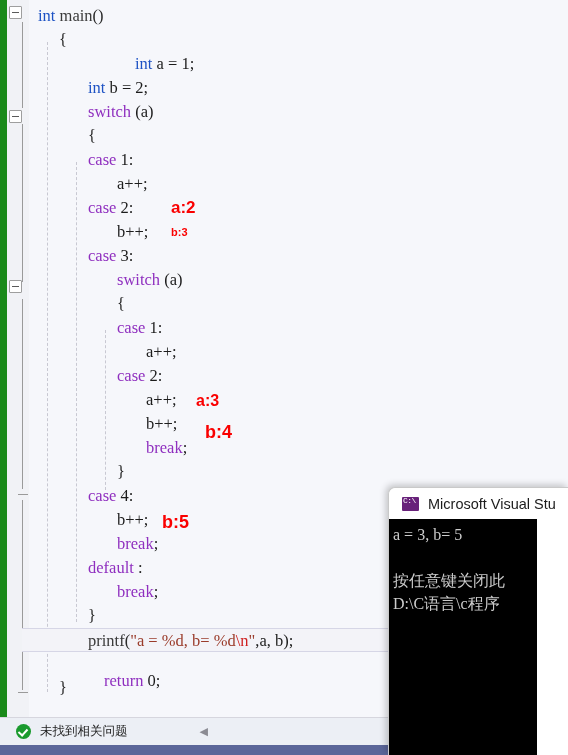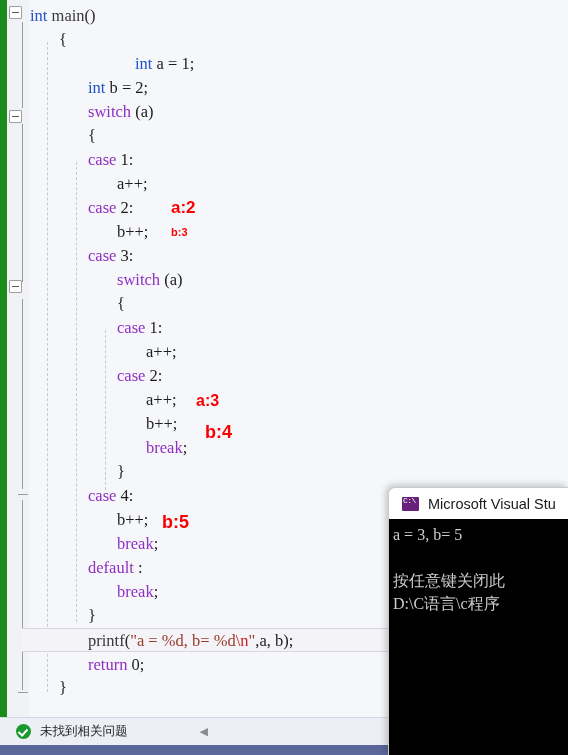--- a/index.html
+++ b/index.html
@@ -200,21 +200,21 @@
     margin-left: 9px;
     font-family: "Liberation Sans", sans-serif;
     font-size: 14.5px;
     color: #1b1b1b;
     white-space: nowrap;
     overflow: hidden;
   }
   #console-body {
     position: absolute;
     left: 0; top: 31px;
-    width: 180px; height: 237px;
+    width: 148px; height: 237px;
     background: #000000;
     color: #cccccc;
     font-family: "Liberation Serif", serif;
     font-size: 16px;
     line-height: 23px;
     padding: 4px 0 0 4px;
     white-space: pre;
     overflow: hidden;
   }
   #console-body .cline { display: block; height: 23px; }
@@ -238,21 +238,21 @@
 
     <div class="collapse-box" style="left:9px; top:6px;"></div>
     <div class="collapse-box" style="left:9px; top:110px;"></div>
     <div class="collapse-box" style="left:9px; top:280px;"></div>
 
     <div class="indent-guide" style="left:47px; top:42px; height:650px;"></div>
     <div class="indent-guide" style="left:76px; top:162px; height:460px;"></div>
     <div class="indent-guide" style="left:105px; top:330px; height:160px;"></div>
 
     <div id="code">
-        <div class="line" style="top: 4px;"><span class="txt" style="margin-left: 0px;"><span class="kw-type">int </span><span class="fn">main</span><span class="punct">()</span></span></div>
+        <div class="line" style="top: 4px;"><span class="txt" style="margin-left: 8px;"><span class="kw-type">int </span><span class="fn">main</span><span class="punct">()</span></span></div>
         <div class="line" style="top: 28px;"><span class="txt" style="margin-left: 29px;"><span class="brace">{</span></span></div>
         <div class="line" style="top: 52px; margin-left: 47px;"><span class="txt" style="margin-left: 58px;"><span class="kw-type">int</span><span class="plain"> a = 1;</span></span></div>
         <div class="line" style="top: 76px;"><span class="txt" style="margin-left: 58px;"><span class="kw-type">int</span><span class="plain"> b = 2;</span></span></div>
         <div class="line" style="top: 100px;"><span class="txt" style="margin-left: 58px;"><span class="kw-ctrl">switch</span><span class="plain"> (a)</span></span></div>
         <div class="line" style="top: 124px;"><span class="txt" style="margin-left: 58px;"><span class="brace">{</span></span></div>
         <div class="line" style="top: 148px;"><span class="txt" style="margin-left: 58px;"><span class="kw-ctrl">case</span><span class="plain"> 1:</span></span></div>
         <div class="line" style="top: 172px;"><span class="txt" style="margin-left: 87px;"><span class="plain">a++;</span></span></div>
         <div class="line" style="top: 196px;"><span class="txt" style="margin-left: 58px;"><span class="kw-ctrl">case</span><span class="plain"> 2:</span></span></div>
         <div class="line" style="top: 220px;"><span class="txt" style="margin-left: 87px;"><span class="plain">b++;</span></span></div>
         <div class="line" style="top: 244px;"><span class="txt" style="margin-left: 58px;"><span class="kw-ctrl">case</span><span class="plain"> 3:</span></span></div>
@@ -265,21 +265,21 @@
         <div class="line" style="top: 412px;"><span class="txt" style="margin-left: 116px;"><span class="plain">b++;</span></span></div>
         <div class="line" style="top: 436px;"><span class="txt" style="margin-left: 116px;"><span class="kw-ctrl">break</span><span class="plain">;</span></span></div>
         <div class="line" style="top: 460px;"><span class="txt" style="margin-left: 87px;"><span class="brace">}</span></span></div>
         <div class="line" style="top: 484px;"><span class="txt" style="margin-left: 58px;"><span class="kw-ctrl">case</span><span class="plain"> 4:</span></span></div>
         <div class="line" style="top: 508px;"><span class="txt" style="margin-left: 87px;"><span class="plain">b++;</span></span></div>
         <div class="line" style="top: 532px;"><span class="txt" style="margin-left: 87px;"><span class="kw-ctrl">break</span><span class="plain">;</span></span></div>
         <div class="line" style="top: 556px;"><span class="txt" style="margin-left: 58px;"><span class="kw-ctrl">default</span><span class="plain"> :</span></span></div>
         <div class="line" style="top: 580px;"><span class="txt" style="margin-left: 87px;"><span class="kw-ctrl">break</span><span class="plain">;</span></span></div>
         <div class="line" style="top: 604px;"><span class="txt" style="margin-left: 58px;"><span class="brace">}</span></span></div>
         <div class="line current" style="top: 628px;"><span class="txt" style="margin-left: 58px;"><span class="fn">printf</span><span class="punct">(</span><span class="str">"a = %d, b= %d</span><span class="esc">\n</span><span class="str">"</span><span class="plain">,a, b)</span><span class="plain">;</span></span></div>
-        <div class="line" style="top: 653px;"><span class="txt" style="margin-left: 58px;"><span class="kw-ctrl">return</span><span class="plain"> 0;</span></span></div>
+        <div class="line" style="top: 669px; padding-left: 16px;"><span class="txt" style="margin-left: 58px;"><span class="kw-ctrl">return</span><span class="plain"> 0;</span></span></div>
         <div class="line" style="top: 676px;"><span class="txt" style="margin-left: 29px;"><span class="brace">}</span></span></div>
       </div>
 
     <div id="annots">
         <div class="annot" style="left: 171px; top: 178px; font-size: 17px; margin-top: 20px;">a:2</div>
         <div class="annot" style="left: 171px; top: 226px; font-size: 11px;">b:3</div>
         <div class="annot" style="left: 196px; top: 392px; font-size: 16px;">a:3</div>
         <div class="annot" style="left: 205px; top: 422px; font-size: 18px;">b:4</div>
         <div class="annot" style="left: 162px; top: 512px; font-size: 18px;">b:5</div>
       </div>

